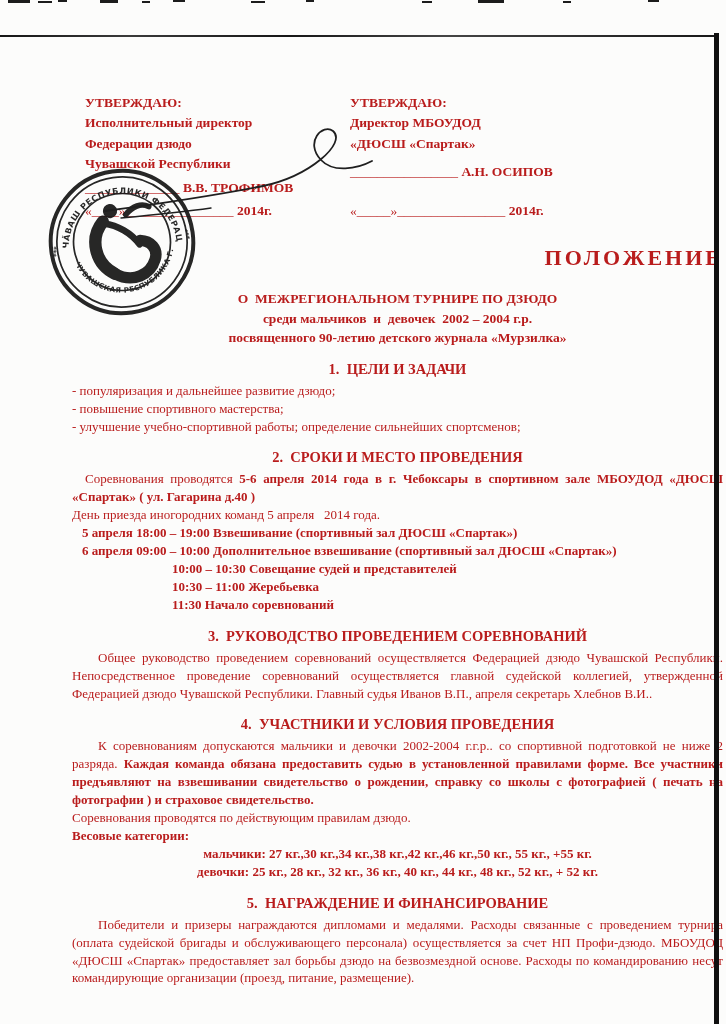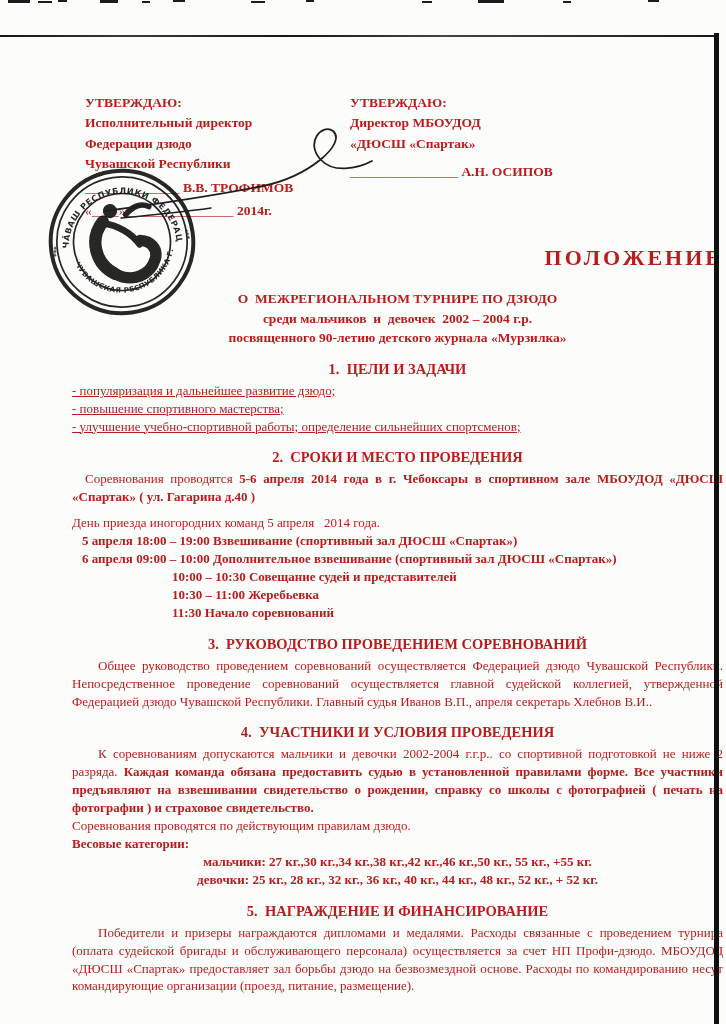--- a/index.html
+++ b/index.html
@@ -28,25 +28,25 @@
   .sig-r1{left:350px;top:164px;}
   .sig-r2{left:350px;top:203px;}
   
   .stamp{position:absolute;left:46px;top:166px;width:152px;height:152px;transform:rotate(-8deg);opacity:.92;}
   .autograph{position:absolute;left:95px;top:115px;width:320px;height:110px;}
   
   .content{padding:243px 37px 0 38px;font-size:13px;line-height:1.38;}
   .doc-title{text-align:right;font-size:22px;font-weight:bold;letter-spacing:3px;margin:0 0 16px 0;}
   .subtitle{text-align:center;font-weight:bold;font-size:13.5px;line-height:1.42;white-space:pre-wrap;margin-bottom:8px;}
   h2{font-size:14.5px;font-weight:bold;text-align:center;margin:13px 0 3px 0;white-space:pre-wrap;line-height:1.3;}
-  .bullets div{white-space:pre-wrap;text-decoration:underline;}
+  .bullets div{white-space:pre-wrap;}
   .para{text-align:justify;text-indent:26px;margin:0;}
   .para-s2{text-indent:13px;}
   .b{font-weight:bold;}
-  .pre{white-space:pre-wrap;margin-top:8px;}
+  .pre{white-space:pre-wrap;}
   .sched{font-weight:bold;}
   .sched .ind1{padding-left:10px;white-space:pre-wrap;}
   .sched .ind2{padding-left:100px;white-space:pre-wrap;}
   .weights-title{font-weight:bold;}
   .weights-line{font-weight:bold;text-align:center;white-space:pre-wrap;}
 </style>
 </head>
 <body>
 
 <div class="page">
@@ -66,20 +66,21 @@
   <div class="top-rule"></div>
   <div class="right-rule"></div>
 
   <div class="appr appr-left"><div>УТВЕРЖДАЮ:</div><div>Исполнительный директор</div><div>Федерации дзюдо</div><div>Чувашской Республики</div></div>
 
   <div class="appr appr-right"><div>УТВЕРЖДАЮ:</div><div>Директор МБОУДОД</div><div>«ДЮСШ «Спартак»</div></div>
 
   <div class="sig sig-l1"><span>______________ </span><span class="name">В.В. ТРОФИМОВ</span></div>
   <div class="sig sig-l2"><span>«____»________________ </span><span class="year">2014г.</span></div>
   <div class="sig sig-r1"><span>________________ </span><span class="name">А.Н. ОСИПОВ</span></div>
+  <div class="sig sig-r2"><span>«_____»________________ </span><span class="year">2014г.</span></div>
 
   <svg class="stamp" viewBox="0 0 160 160">
     <g fill="none" stroke="#151515">
       <circle cx="80" cy="80" r="75" stroke-width="4.2"></circle>
       <circle cx="80" cy="80" r="68.5" stroke-width="1.8"></circle>
       <circle cx="80" cy="80" r="51" stroke-width="1.8"></circle>
     </g>
     <defs>
       <path id="arcTop" d="M 23,86 A 57,57 0 1 1 137,86" fill="none"></path>
       <path id="arcBottom" d="M 27,93 A 55,55 0 0 0 133,93" fill="none"></path>

